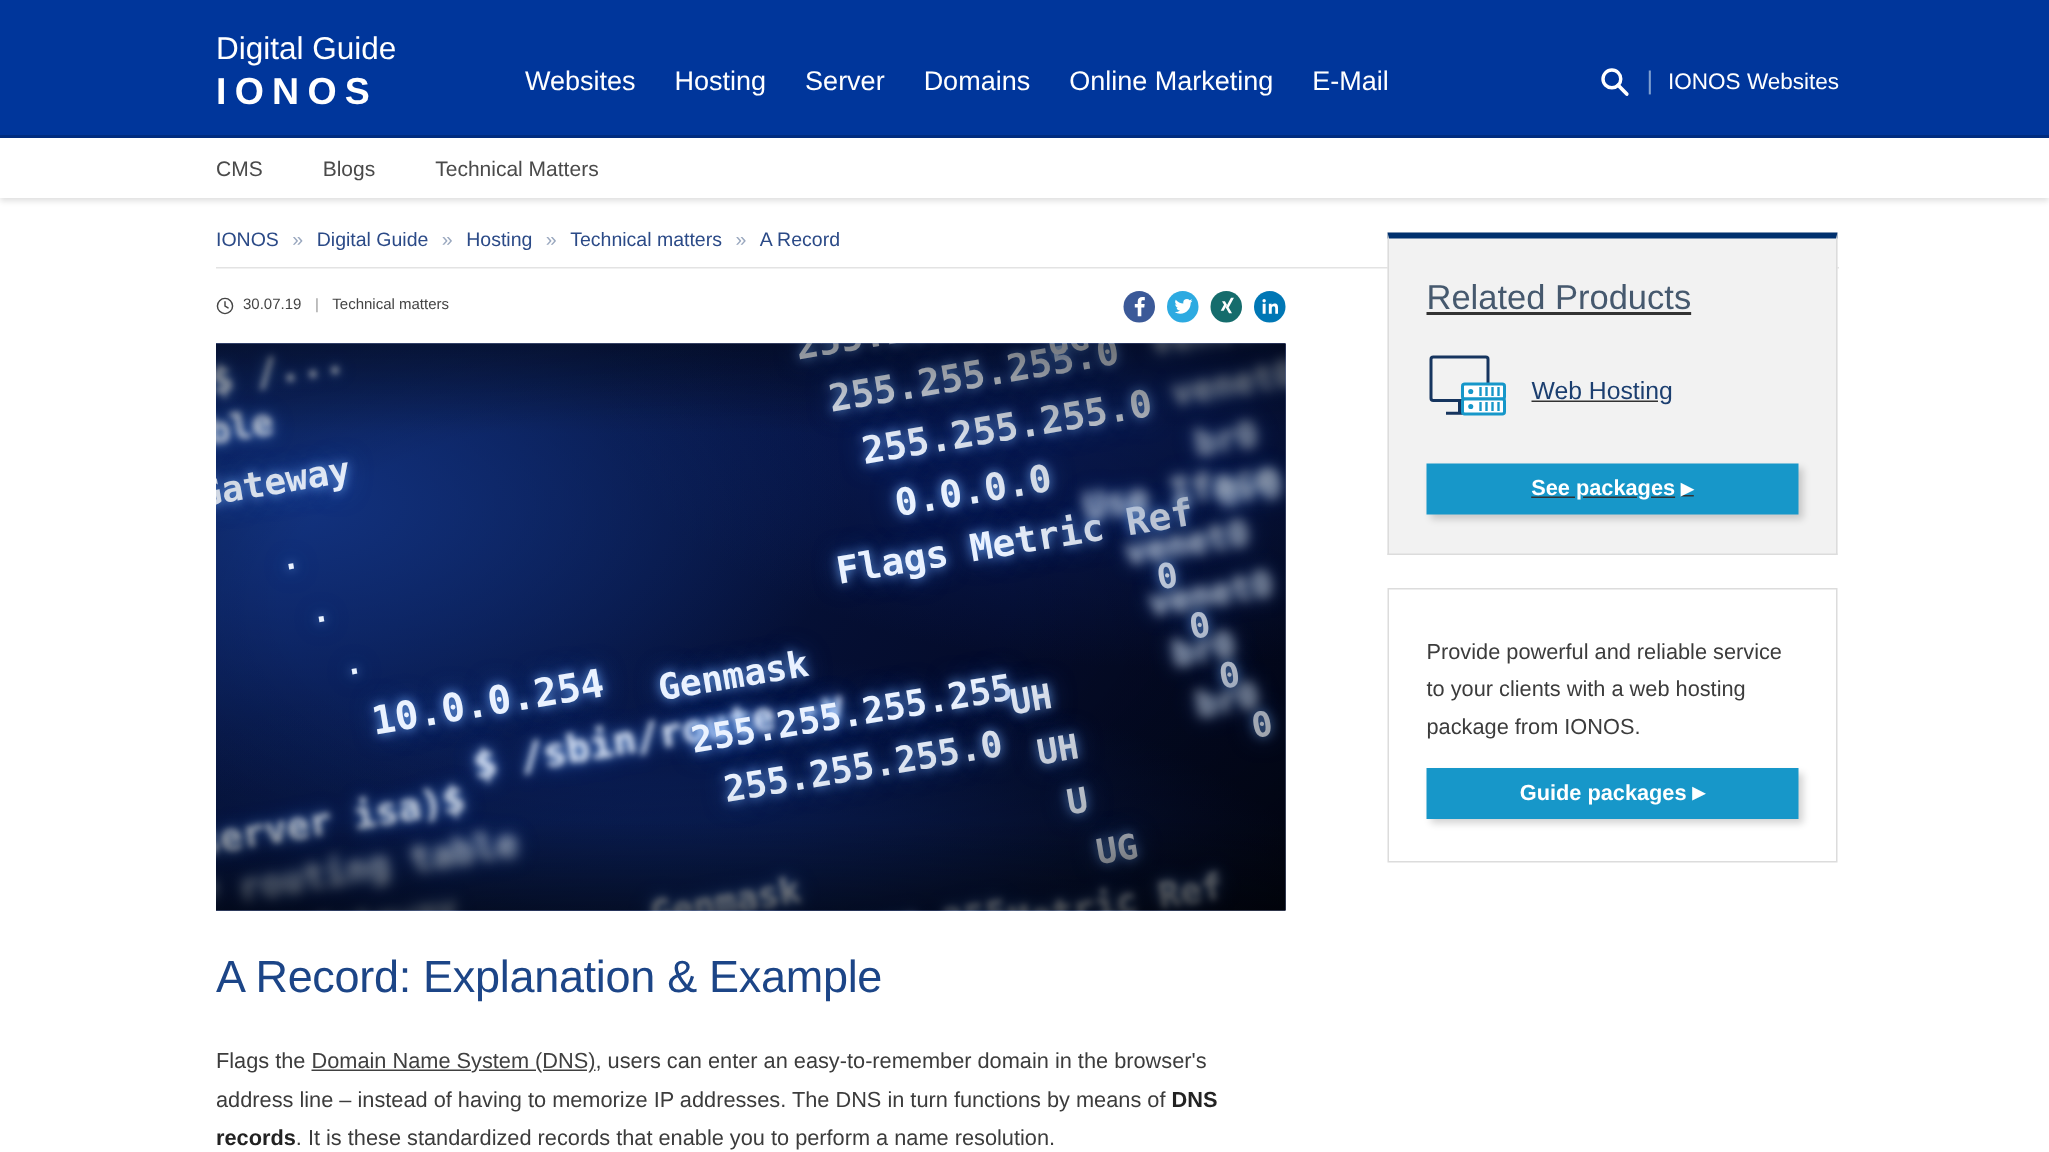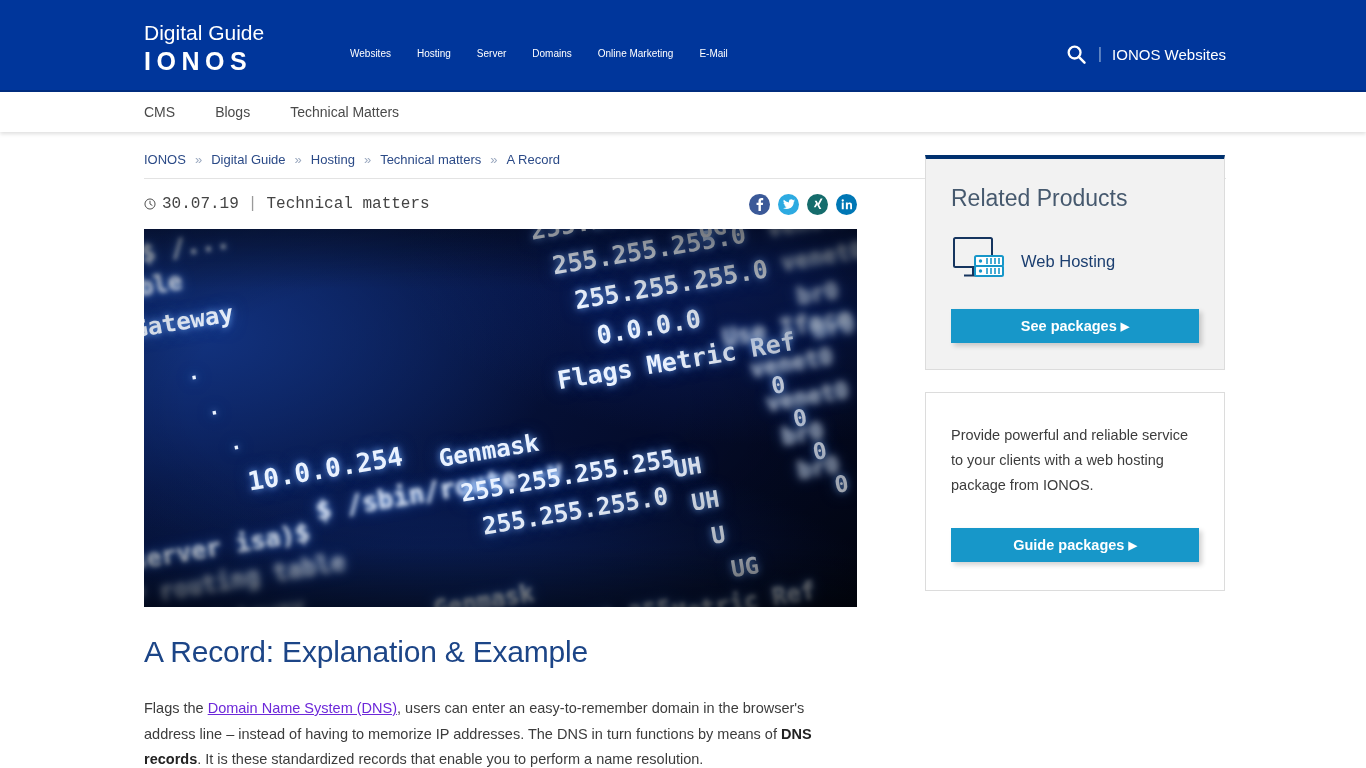--- a/index.html
+++ b/index.html
@@ -49,21 +49,21 @@
   }
   .main-nav {
     display: flex;
     align-items: center;
     gap: 26px;
     margin-left: 6px;
     padding-top: 16px;
   }
   .main-nav a {
     color: #ffffff;
-    font-size: 10px;
+    font-size: 18px;
     text-decoration: none;
     white-space: nowrap;
     line-height: 20px;
   }
   .header-right {
     margin-left: auto;
     display: flex;
     align-items: center;
     gap: 10px;
     padding-top: 16px;
@@ -142,25 +142,24 @@
   
   .meta-row {
     display: flex;
     align-items: center;
     margin-top: 14px;
     height: 22px;
     width: 713px;
   }
   .meta-left {
     display: flex;
-    align-items: center;
+    align-items: flex-start;
     gap: 6px;
-    font-size: 16px;
+    font-size: 10px;
     color: #444444;
-    font-family: Liberation Mono, monospace;
   }
   .meta-left .pipe { color: #9a9a9a; margin: 0 3px; }
   .socials { margin-left: auto; display: flex; gap: 8px; }
   .soc {
     width: 21px; height: 21px; border-radius: 50%;
     display: flex; align-items: center; justify-content: center;
     color: #fff; font-size: 11px; font-weight: 700;
   }
   .soc-fb { background: #3b5998; }
   .soc-tw { background: #2daae1; }
@@ -217,32 +216,32 @@
     letter-spacing: -0.2px;
   }
   .article-body {
     margin-top: 26px;
     font-size: 14.5px;
     line-height: 25.5px;
     color: #3c3c3c;
     width: 690px;
   }
   .article-body a {
-    color: #6d28d9;
+    color: #404040;
   }
   .article-body strong { font-weight: 700; color: #222; }
 
   
   .card {
     background: #f2f2f2;
     border: 1px solid #dcdcdc;
     width: 300px;
     padding: 24px 25px 26px 25px;
   }
-  .card-related { border-top: 4px solid #00306e; }
+  .card-related { border-top: 4px solid #00306e; text-decoration: underline; }
   .card-title-related {
     font-size: 23px;
     color: #46596e;
     font-weight: 400;
     line-height: 30px;
     margin-bottom: 20px;
   }
   .product-row {
     display: flex;
     align-items: center;
@@ -283,21 +282,21 @@
     font-size: 25px;
     line-height: 35px;
     color: #46596e;
     font-weight: 400;
     margin-bottom: 18px;
   }
   .card-text-agency {
     font-size: 14.5px;
     line-height: 25px;
     color: #3c3c3c;
-    margin-bottom: 30px;
+    margin-bottom: 14px;
   }
 </style>
 </head>
 <body>
 
 <div class="header">
   <div class="header-inner">
     <div class="logo-block">
       <div class="logo-digital-guide">Digital Guide</div>
       <div class="logo-ionos">IONOS</div>

